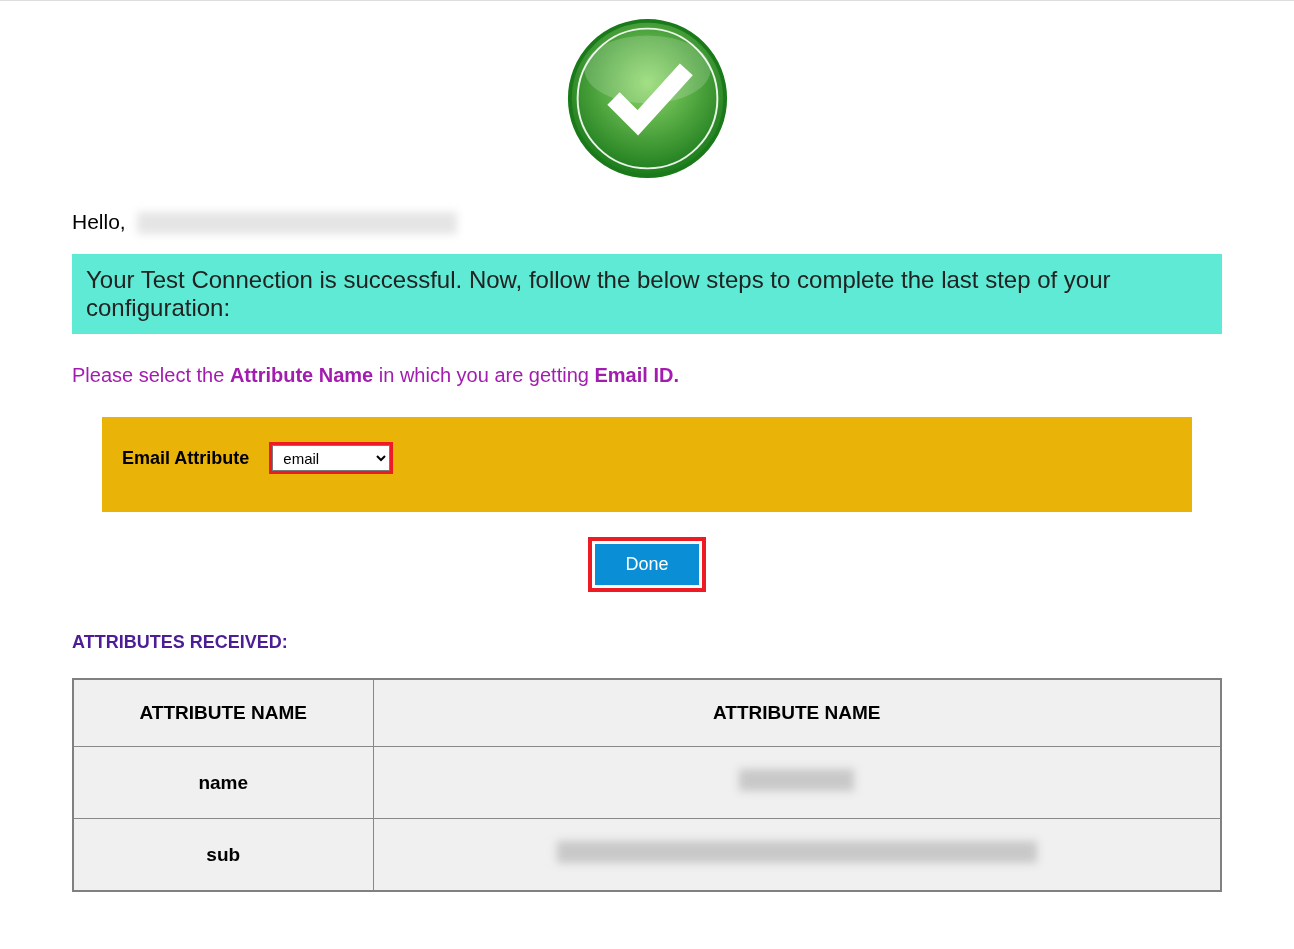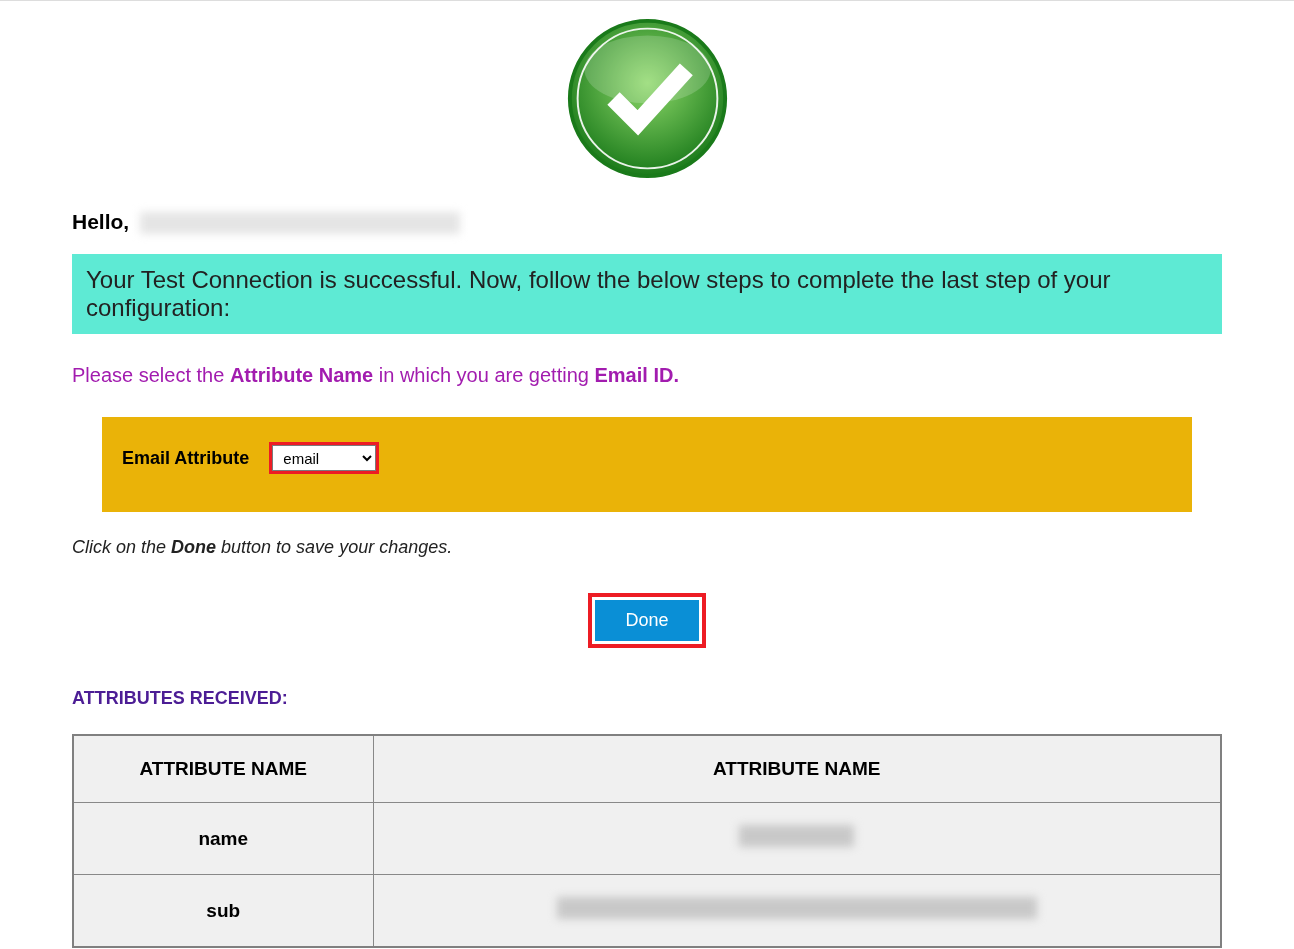--- a/index.html
+++ b/index.html
@@ -30,21 +30,21 @@
       width: 165px;
       height: 165px;
       position: relative;
     }
     .greeting {
       font-size: 21px;
       margin-bottom: 20px;
       color: #000;
     }
     .greeting-bold {
-      font-weight: bold;
+      font-weight: normal;
     }
     .greeting-blur {
       display: inline-block;
       width: 320px;
       height: 22px;
       background: #e5e5e5;
       filter: blur(4px);
       vertical-align: middle;
       margin-left: 5px;
     }
@@ -81,21 +81,21 @@
     }
     .select-wrapper {
       border: 3px solid #ed1c24;
       display: inline-block;
     }
     .attribute-select {
       border: 1px solid #7a7a7a;
       font-size: 15px;
       padding: 3px 6px;
       background: #fff;
-      width: 104px;
+      width: 118px;
       height: 26px;
     }
     .attribute-hint {
       font-size: 16px;
       font-style: italic;
       color: #555;
     }
     .save-instruction {
       font-size: 18px;
       font-style: italic;
@@ -199,23 +199,20 @@
       <div class="attribute-row">
         <span class="attribute-label">Email Attribute</span>
         <span class="select-wrapper">
           <select class="attribute-select">
             <option>email</option>
           </select>
         </span>
       </div>
     </div>
 
-    <div class="save-instruction">
-      <span>Click on the </span><span class="bold">Done</span><span> button to save your changes.</span>
-    </div>
 
     <div class="button-container">
       <span class="done-button-wrapper">
         <button class="done-button">Done</button>
       </span>
     </div>
 
     <div class="table-heading">ATTRIBUTES RECEIVED:</div>
 
     <table class="attr-table">

